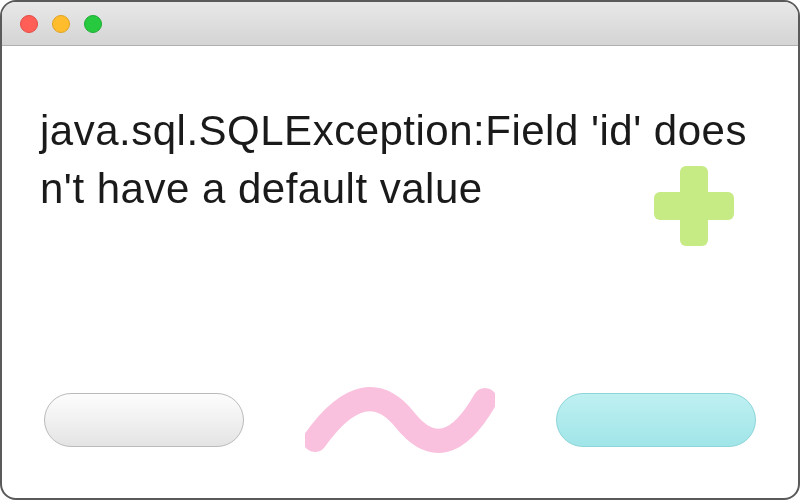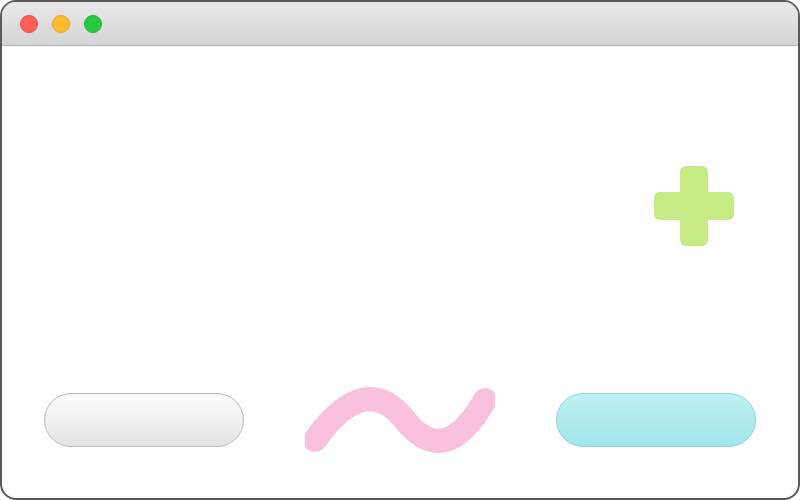--- a/index.html
+++ b/index.html
@@ -126,20 +126,21 @@
 </head>
 <body>
 
 <div class="window">
   <div class="titlebar">
     <div class="window-control close-btn"></div>
     <div class="window-control minimize-btn"></div>
     <div class="window-control maximize-btn"></div>
   </div>
   <div class="content">
+    <div class="main-text">java.sql.SQLException:Field 'id' doesn't have a default value</div>
     <div class="plus-icon"></div>
     <div class="bottom-bar">
       <div class="pill-button pill-left"></div>
       <div class="curve-shape">
         <svg viewBox="0 0 190 80">
           <path d="M 10 60 Q 60 -10 100 40 Q 140 90 180 20" stroke="#f7a8d0" stroke-width="24" fill="none" stroke-linecap="round"></path>
         </svg>
       </div>
       <div class="pill-button pill-right"></div>
     </div>

